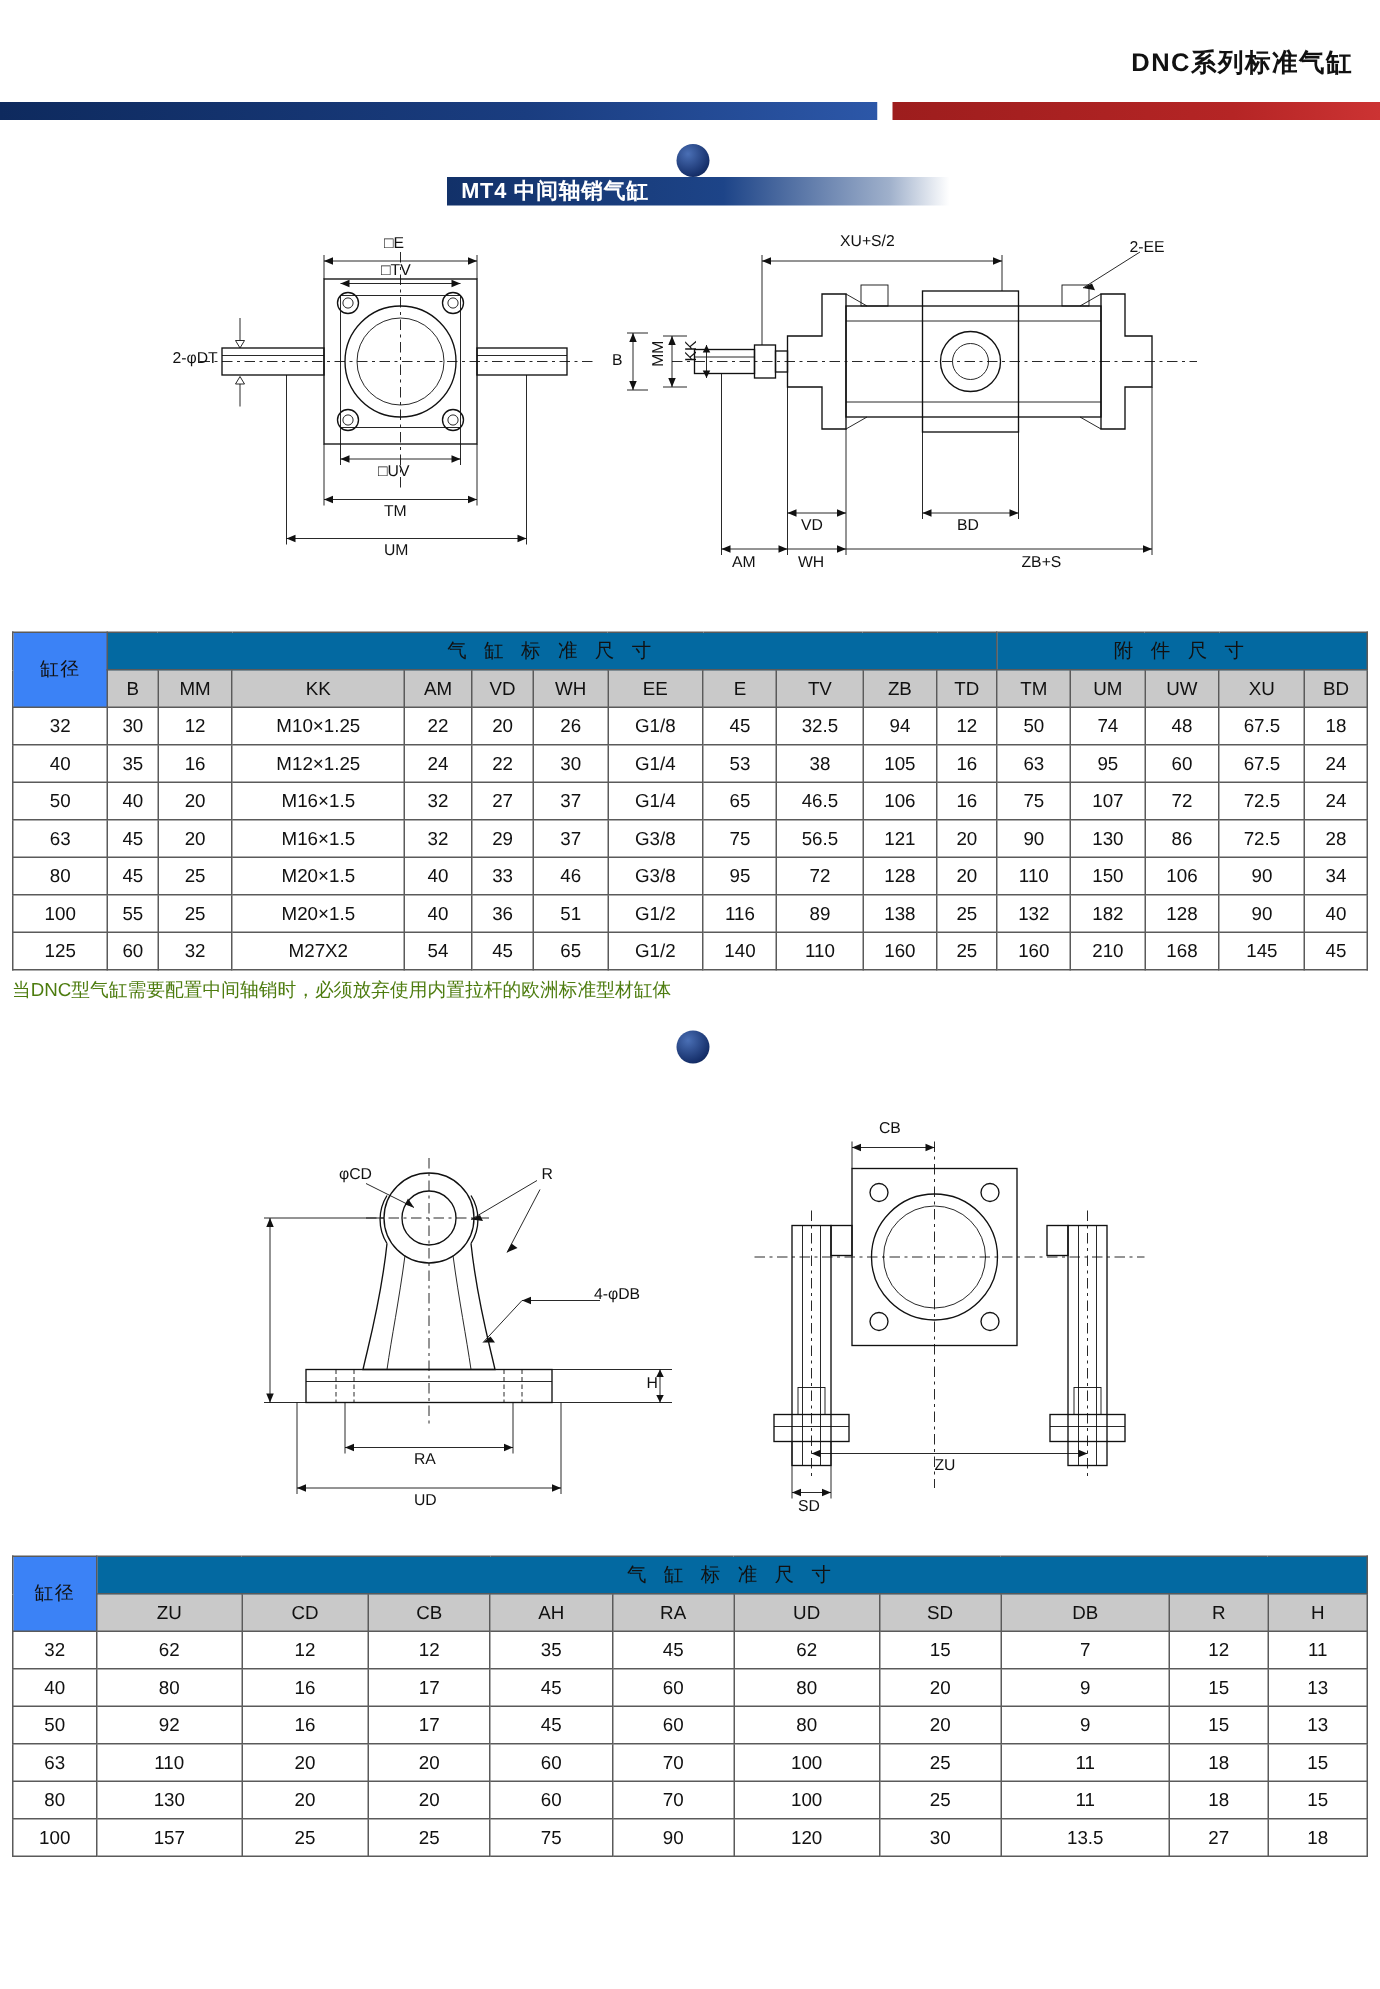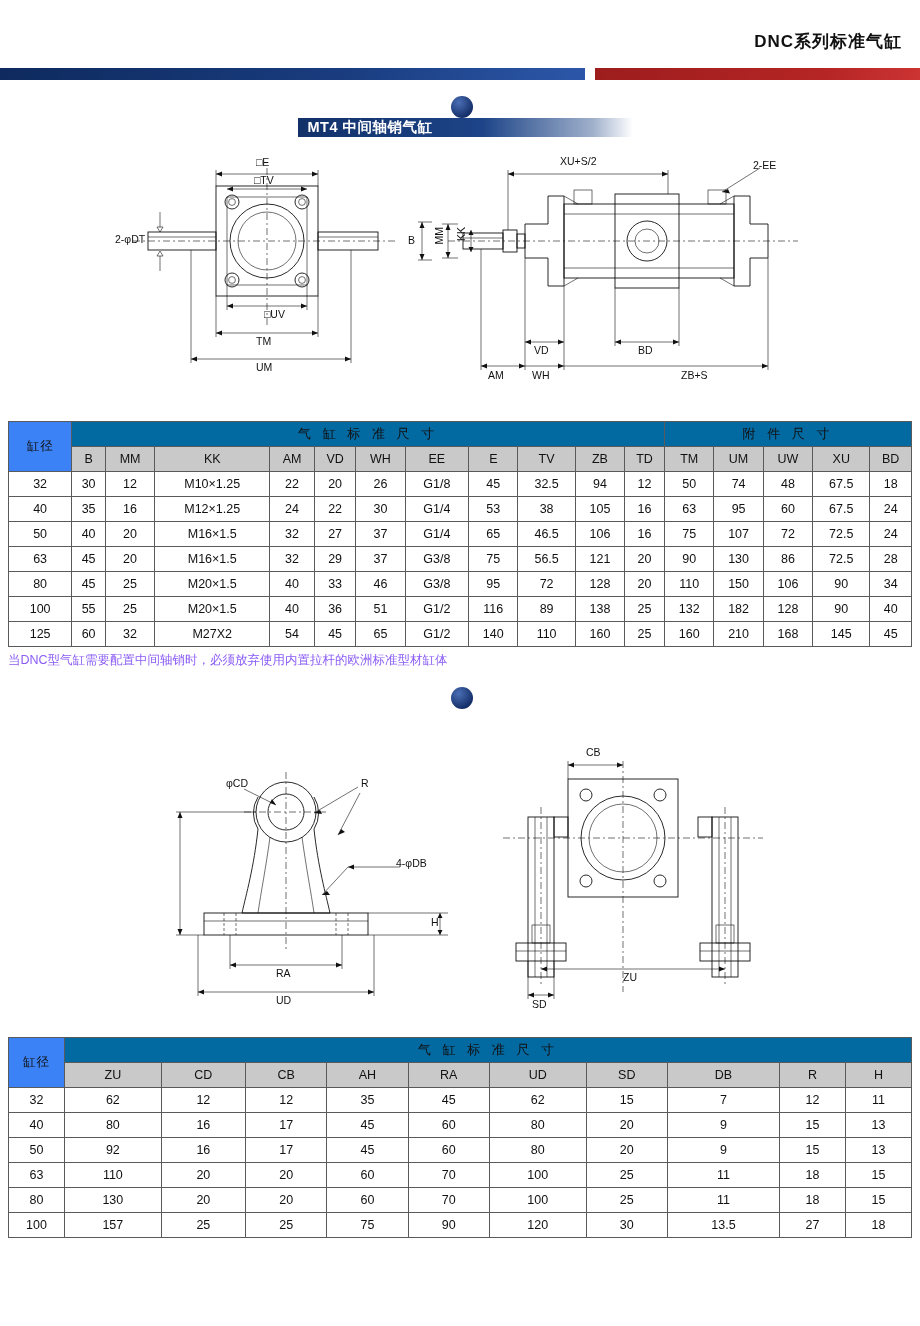--- a/index.html
+++ b/index.html
@@ -108,21 +108,21 @@
     letter-spacing: 0;
   }
   table.spec .bore-cell {
     background: #3b82f6;
     font-size: 12.5px;
     letter-spacing: 1px;
   }
   .note {
     margin: 5px 0 0 8px;
     font-size: 12.5px;
-    color: #8b5cf6;
+    color: #4d7c0f;
   }
 
   
   .drawing {
     position: relative;
     width: 904px;
     margin-left: 8px;
   }
   .dwg1 { height: 295px; }
   .dwg2 { height: 320px; }
@@ -298,21 +298,21 @@
     <line class="ln-thin" x1="500" y1="48" x2="660" y2="48"></line>
     <path d="M500 48 L506 45.5 L506 50.5 Z" fill="#111"></path>
     <path d="M660 48 L654 45.5 L654 50.5 Z" fill="#111"></path>
     <line class="ln-thin" x1="500" y1="44" x2="500" y2="104"></line>
     <line class="ln-thin" x1="660" y1="44" x2="660" y2="68"></line>
   </svg>
 
   <span class="lbl" style="left:107px; top:107px;">2-φDT</span>
   <span class="lbl" style="left:248px; top:30px;">□E</span>
   <span class="lbl" style="left:246px; top:48px;">□TV</span>
-  <span class="lbl" style="left:256px; top:182px;">□UV</span>
+  <span class="lbl" style="left:244px; top:182px;">□UV</span>
   <span class="lbl" style="left:248px; top:209px;">TM</span>
   <span class="lbl" style="left:248px; top:235px;">UM</span>
   <span class="lbl" style="left:400px; top:108px;">B</span>
   <span class="lbl" style="left:425px; top:101px; writing-mode: vertical-rl; transform: rotate(180deg);">MM</span>
   <span class="lbl" style="left:447px; top:101px; writing-mode: vertical-rl; transform: rotate(180deg);">KK</span>
   <span class="lbl" style="left:480px; top:243px;">AM</span>
   <span class="lbl" style="left:524px; top:243px;">WH</span>
   <span class="lbl" style="left:526px; top:218px;">VD</span>
   <span class="lbl" style="left:630px; top:218px;">BD</span>
   <span class="lbl" style="left:637px; top:243px;margin-left:36px;">ZB+S</span>

